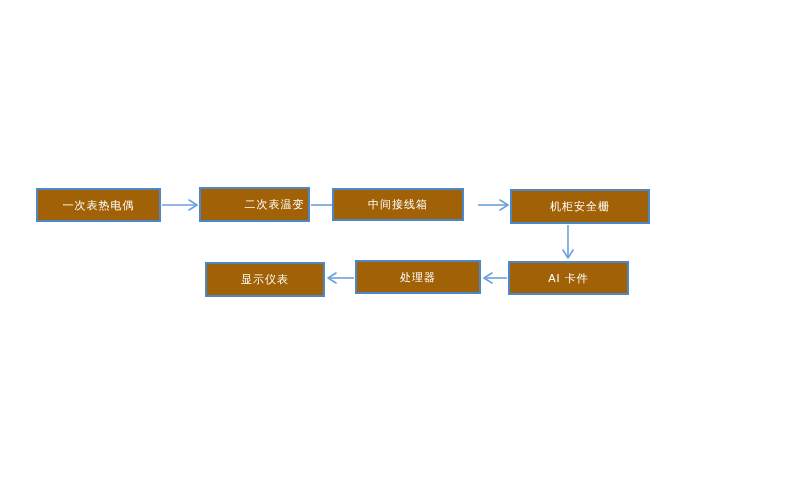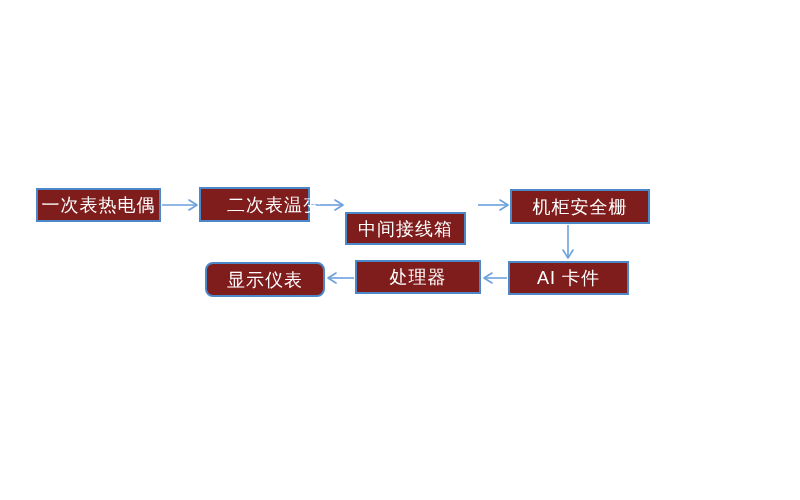--- a/index.html
+++ b/index.html
@@ -11,48 +11,48 @@
   .canvas {
     position: relative;
     width: 800px;
     height: 500px;
     background: #ffffff;
     overflow: hidden;
   }
   .node {
     position: absolute;
     box-sizing: border-box;
-    background: #7f1d1d;
+    background: #a16207;
     border: 2px solid #4C87C7;
     color: #ffffff;
     display: flex;
     align-items: center;
     justify-content: center;
-    font-size: 18px;
+    font-size: 11px;
     letter-spacing: 1px;
     white-space: nowrap;
     text-align: center;
   }
   .arrows {
     position: absolute;
     left: 0;
     top: 0;
     width: 800px;
     height: 500px;
     color: #6CA1DC; 
     pointer-events: none;
   }
   
   .n1 { left: 36px;  top: 188px; width: 125px; height: 34px; }
   .n2 { left: 199px; top: 187px; width: 111px; height: 35px; padding-left: 40px; }
-  .n3 { left: 345px; top: 188px; width: 121px; height: 33px; margin-top: 24px; }
+  .n3 { left: 332px; top: 188px; width: 132px; height: 33px; }
   .n4 { left: 510px; top: 189px; width: 140px; height: 35px; }
   .n5 { left: 508px; top: 261px; width: 121px; height: 34px; }
   .n6 { left: 355px; top: 260px; width: 126px; height: 34px; }
-  .n7 { left: 205px; top: 262px; width: 120px; height: 35px; border-radius: 8px; }
+  .n7 { left: 205px; top: 262px; width: 120px; height: 35px; }
 </style>
 </head>
 <body>
 
 <div class="canvas">
 
   <svg class="arrows" viewBox="0 0 800 500" xmlns="http://www.w3.org/2000/svg">
     <defs>
       <marker id="openArrow" markerUnits="userSpaceOnUse" markerWidth="11" markerHeight="13" refX="9" refY="6" orient="auto">
         <path d="M1 1 L9 6 L1 11" fill="none" stroke="currentColor" stroke-width="1.6" stroke-linecap="round" stroke-linejoin="round"></path>

